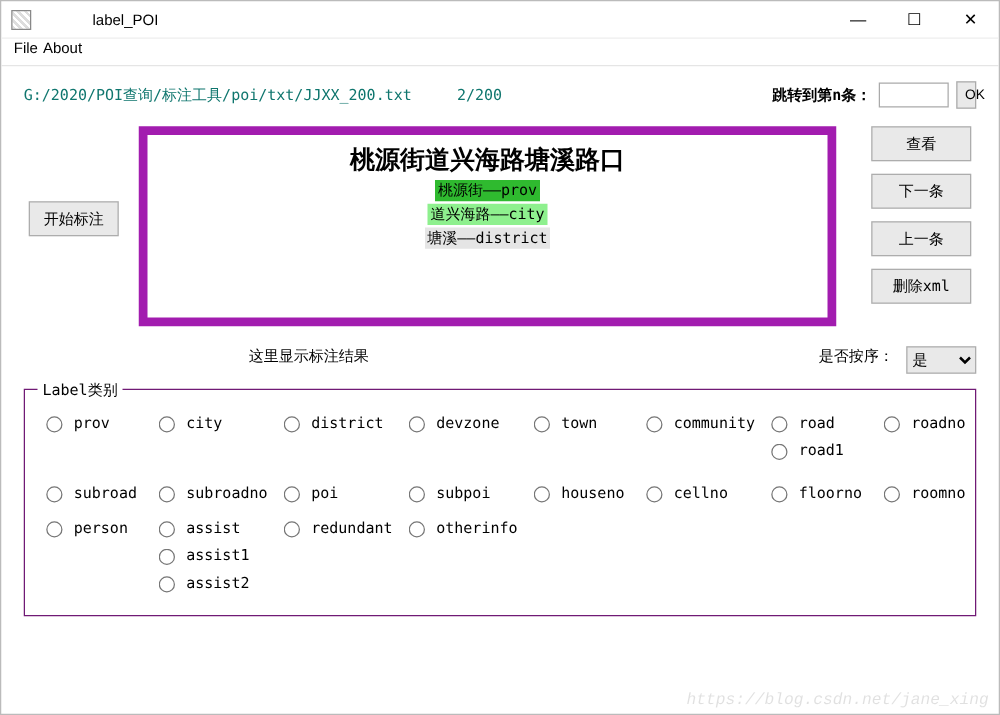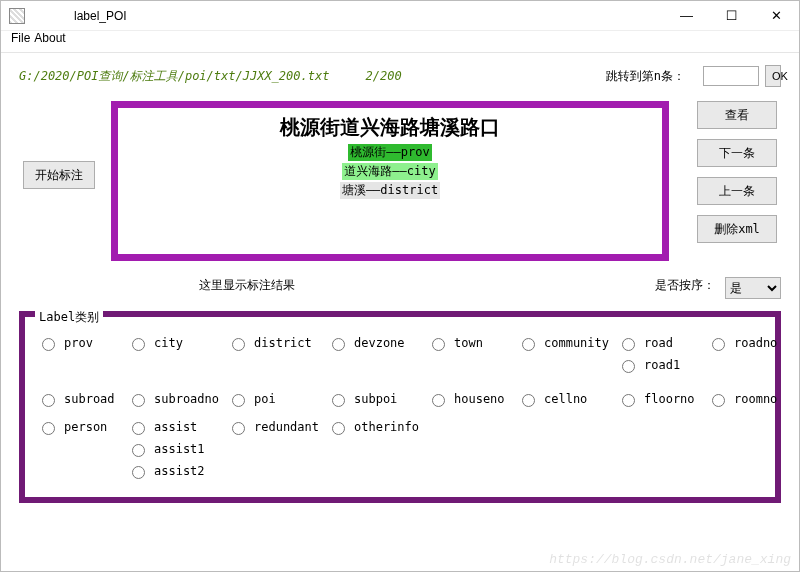--- a/index.html
+++ b/index.html
@@ -45,22 +45,22 @@
     border-bottom: 1px solid #e5e5e5;
     font-size: 12px;
   }
   .menubar span { cursor: default; }
   .content { padding: 12px 18px; font-family: "SimSun","NSimSun",monospace; font-size: 12px; }
   .path-row {
     display: flex;
     align-items: center;
     margin-bottom: 14px;
   }
-  .path-row .path { flex: 1; color: #4d7c0f; font-style: italic; }
-  .path-row .jump-label { margin-right: 18px; }
+  .path-row .path { flex: 1; color: #0f766e; }
+  .path-row .jump-label { margin-right: 6px; font-weight: bold; }
   .path-row .jump-input {
     width: 56px; height: 20px;
     border: 1px solid #aaa;
     background: #fff;
   }
   .path-row .ok-btn {
     height: 22px; width: 16px;
     margin-left: 6px;
     background: #e9e9e9;
     border: 1px solid #aaa;
@@ -124,21 +124,21 @@
   }
   .result-row .sort-label { margin-right: 10px; }
   .result-row select {
     width: 56px; height: 22px;
     background: #e9e9e9;
     border: 1px solid #adadad;
     font-size: 12px;
   }
   .label-group {
     margin-top: 12px;
-    border: 6px solid #701a75;
+    border: 1px solid #701a75;
     position: relative;
     padding: 18px 12px 12px 12px;
     font-family: "SimSun","NSimSun",monospace;
   }
   .label-group .legend {
     position: absolute;
     top: -8px; left: 10px;
     background: #fff;
     padding: 0 4px;
     font-size: 12px;

